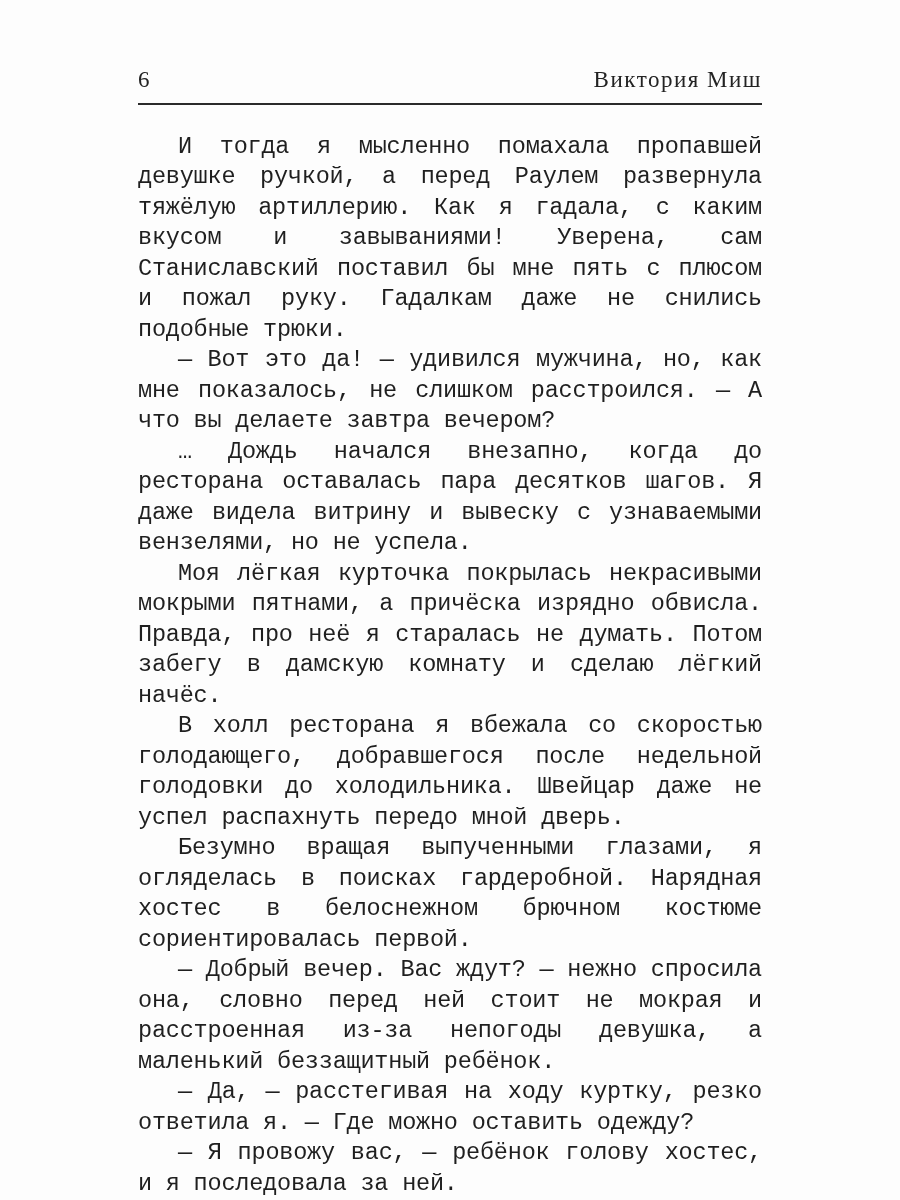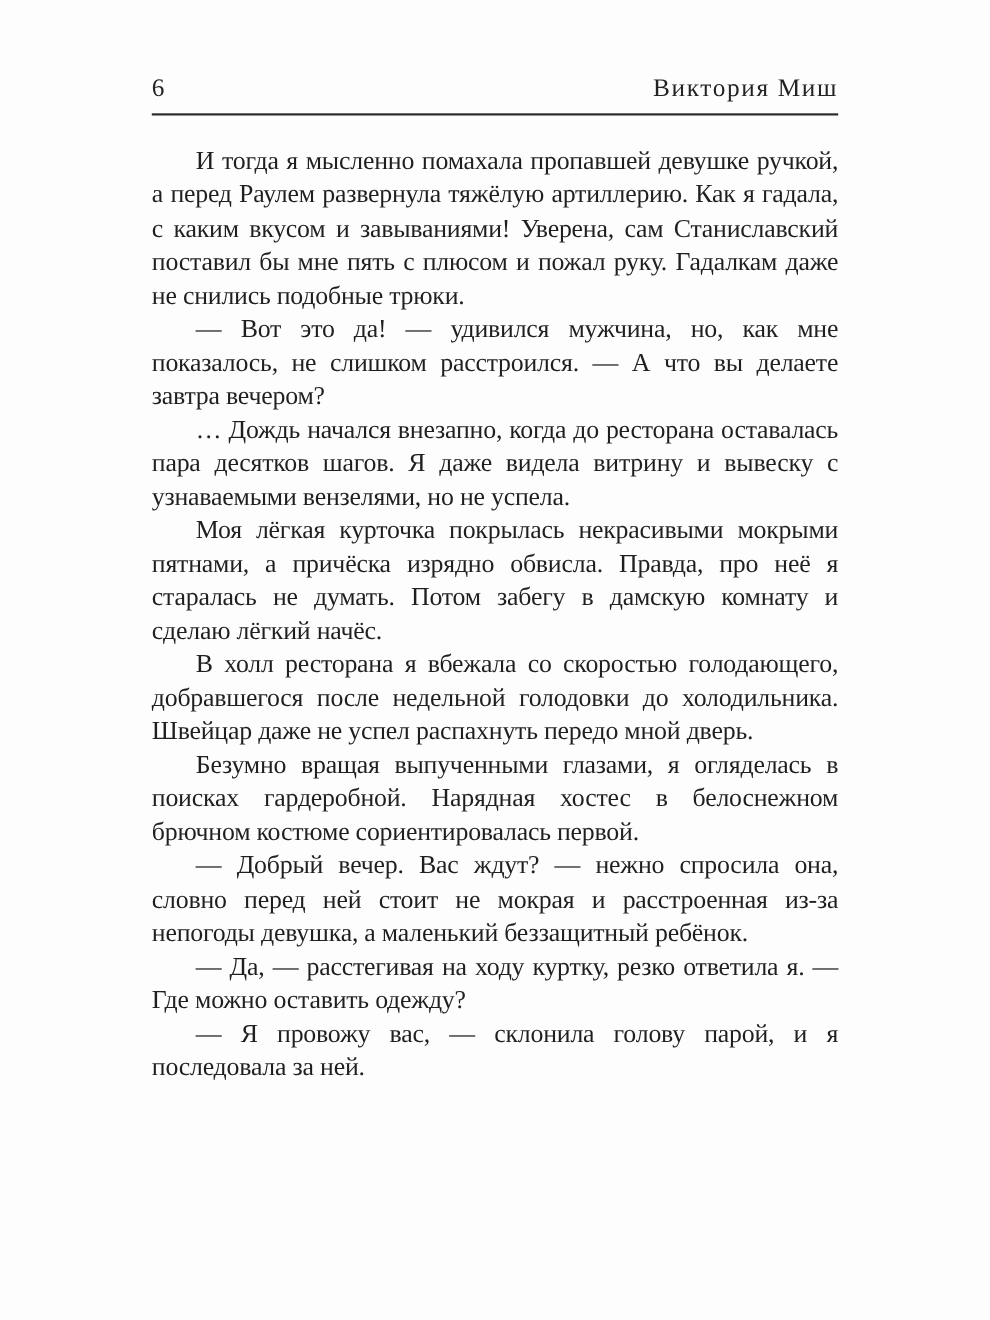--- a/index.html
+++ b/index.html
@@ -44,20 +44,21 @@
     color: #1f1f1f;
     font-size: 23.5px;
     line-height: 30.5px;
     text-align: justify;
     letter-spacing: -0.2px;
   }
   .text-body p {
     margin: 0;
     padding: 0;
     text-indent: 40px;
+    font-family: Liberation Mono, monospace;
   }
 </style>
 </head>
 <body>
 
 <div class="page">
 
   <div class="running-head">
     <span class="page-number">6</span>
     <span class="running-title">Виктория Миш</span>
@@ -68,16 +69,16 @@
   <div class="text-body">
 
   <p>И тогда я мысленно помахала пропавшей девушке ручкой, а перед Раулем развернула тяжёлую артиллерию. Как я гадала, с каким вкусом и завываниями! Уверена, сам Станиславский поставил бы мне пять с плюсом и пожал руку. Гадалкам даже не снились подобные трюки.</p>
       <p>— Вот это да! — удивился мужчина, но, как мне показалось, не слишком расстроился. — А что вы делаете завтра вечером?</p>
       <p>… Дождь начался внезапно, когда до ресторана оставалась пара десятков шагов. Я даже видела витрину и вывеску с узнаваемыми вензелями, но не успела.</p>
       <p>Моя лёгкая курточка покрылась некрасивыми мокрыми пятнами, а причёска изрядно обвисла. Правда, про неё я старалась не думать. Потом забегу в дамскую комнату и сделаю лёгкий начёс.</p>
       <p>В холл ресторана я вбежала со скоростью голодающего, добравшегося после недельной голодовки до холодильника. Швейцар даже не успел распахнуть передо мной дверь.</p>
       <p>Безумно вращая выпученными глазами, я огляделась в поисках гардеробной. Нарядная хостес в белоснежном брючном костюме сориентировалась первой.</p>
       <p>— Добрый вечер. Вас ждут? — нежно спросила она, словно перед ней стоит не мокрая и расстроенная из-за непогоды девушка, а маленький беззащитный ребёнок.</p>
       <p>— Да, — расстегивая на ходу куртку, резко ответила я. — Где можно оставить одежду?</p>
-      <p>— Я провожу вас, — склонила голову парой, и я последовала за ней.</p>
+      <p>— Я провожу вас, — ребёнок голову хостес, и я последовала за ней.</p>
     </div>
 
 </div>
 
 </body></html>

